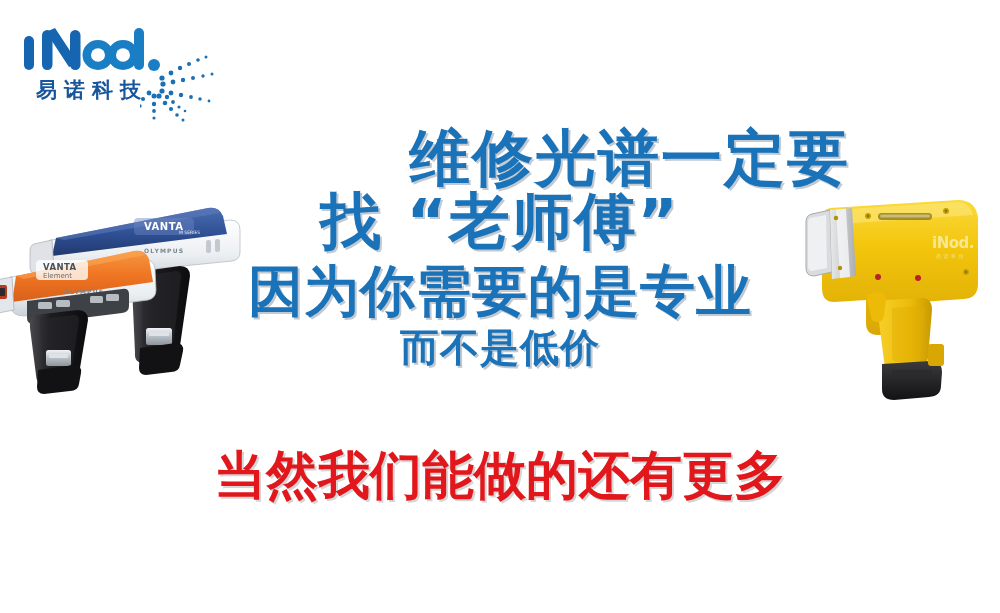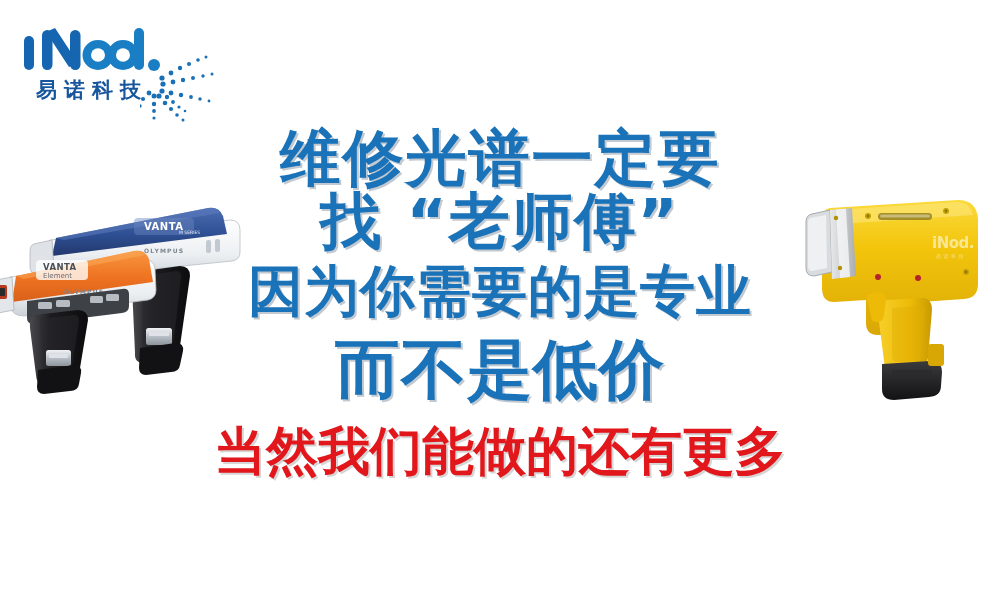--- a/index.html
+++ b/index.html
@@ -62,29 +62,29 @@
     text-align: center;
   }
   .hl-line {
     color: #1a72b8;
     font-weight: 700;
     line-height: 1.04;
     white-space: nowrap;
     text-shadow: 2px 2px 0 rgba(120,135,150,0.45);
     font-family: "DejaVu Sans", "Liberation Sans", sans-serif;
   }
-  .hl-1 { font-size: 61px; letter-spacing: 2px; }
+  .hl-1 { font-size: 61px; letter-spacing: 2px; text-align: right; }
   .hl-2 { font-size: 61px; letter-spacing: 2px; margin-top: 0; }
   .hl-3 { font-size: 55px; letter-spacing: 1px; margin-top: 10px; }
-  .hl-4 { font-size: 65px; letter-spacing: 1px; margin-top: 16px; }
+  .hl-4 { font-size: 39px; letter-spacing: 1px; margin-top: 8px; }
 
   .subline {
     position: absolute;
     left: 150px;
-    top: 424px;
+    top: 448px;
     width: 700px;
     text-align: center;
     color: #e1171b;
     font-size: 52px;
     font-weight: 700;
     line-height: 1.05;
     white-space: nowrap;
     text-shadow: 2px 2px 0 rgba(150,150,150,0.40);
   }
 

